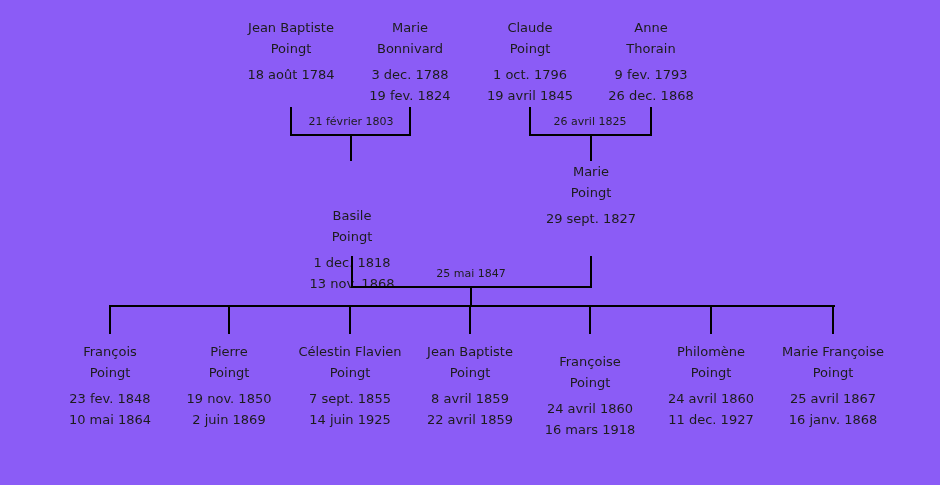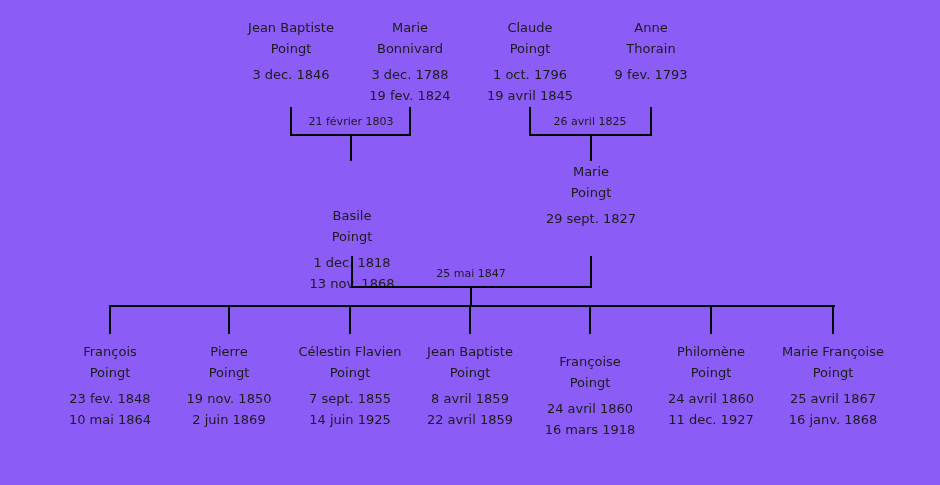--- a/index.html
+++ b/index.html
@@ -43,21 +43,21 @@
 <body>
 
 <div class="canvas">
 
   <div class="person" style="left:221px; top:17px;">
     <div class="pname">
       <div>Jean Baptiste</div>
       <div>Poingt</div>
     </div>
     <div class="pdates">
-      <div>3 dec. 1846</div>
+      <div>18 août 1784</div>
     </div>
   </div>
 
   <div class="person" style="left:340px; top:17px;">
     <div class="pname">
       <div>Marie</div>
       <div>Bonnivard</div>
     </div>
     <div class="pdates">
       <div>3 dec. 1788</div>
@@ -76,20 +76,21 @@
     </div>
   </div>
 
   <div class="person" style="left:581px; top:17px;">
     <div class="pname">
       <div>Anne</div>
       <div>Thorain</div>
     </div>
     <div class="pdates">
       <div>9 fev. 1793</div>
+      <div>26 dec. 1868</div>
     </div>
   </div>
 
   <div class="vline" style="left:290px; top:107px; height:29px;"></div>
   <div class="vline" style="left:409px; top:107px; height:29px;"></div>
   <div class="hline" style="left:290px; top:134px; width:121px;"></div>
   <div class="mlabel" style="left:281px; top:111px;">21 février 1803</div>
   <div class="vline" style="left:350px; top:136px; height:25px;"></div>
 
   <div class="vline" style="left:529px; top:107px; height:29px;"></div>

